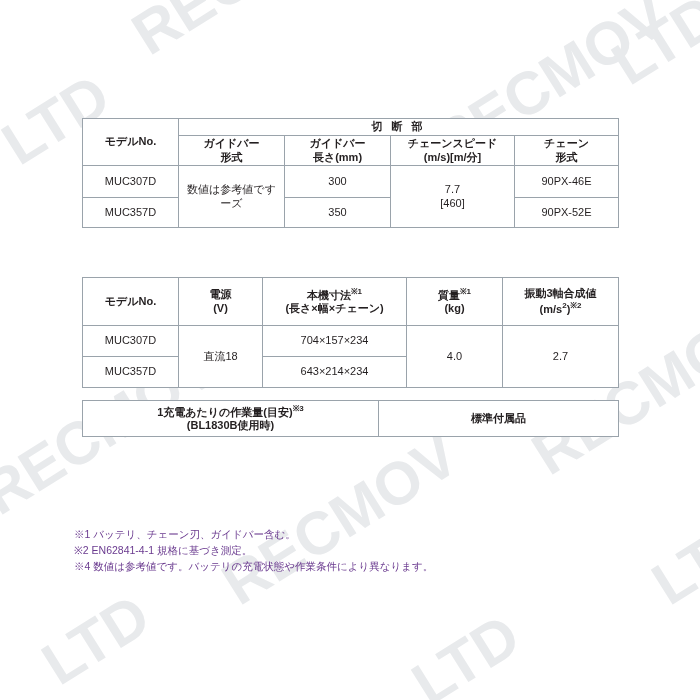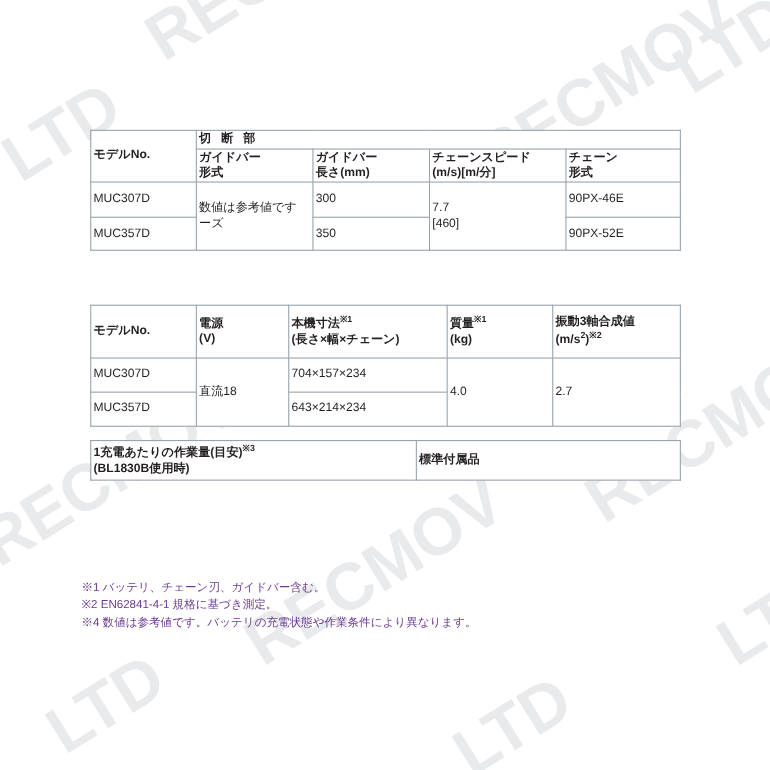--- a/index.html
+++ b/index.html
@@ -42,21 +42,21 @@
   }
 
   table.spec {
     position: absolute;
     border-collapse: collapse;
     background: transparent;
     table-layout: fixed;
   }
   table.spec td, table.spec th {
     border: 1px solid #9aa3ab;
-    text-align: left;
+    text-align: center;
     vertical-align: middle;
     font-size: 11px;
     line-height: 1.25;
     color: #231f20;
     padding: 1px 2px;
     background: #ffffff;
   }
   .hdr {
     background: linear-gradient(to bottom, #eef1f4 0%, #dfe4e9 55%, #d3d9df 100%);
     font-weight: bold;

